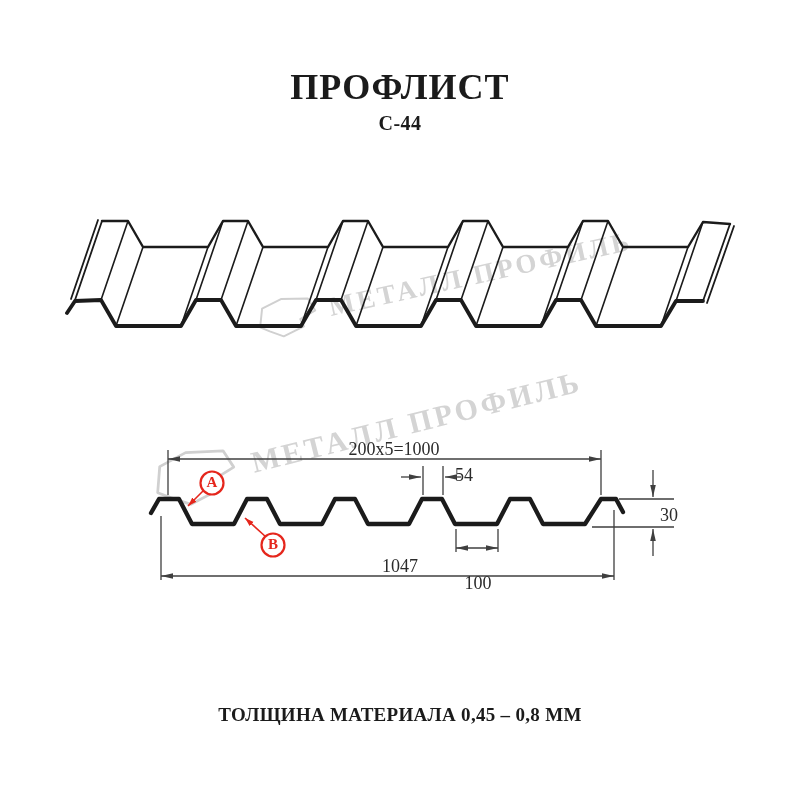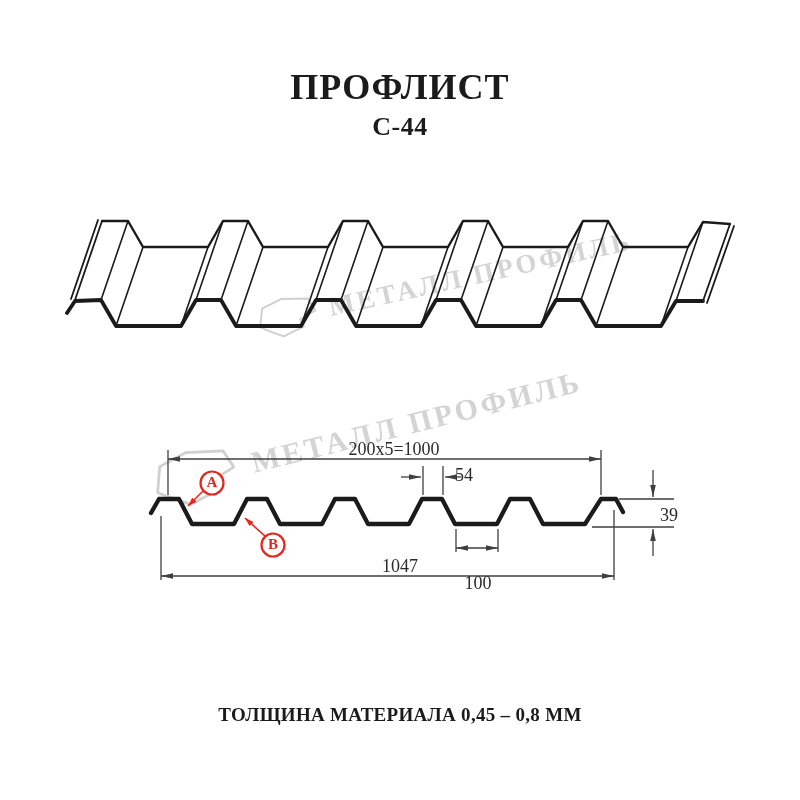--- a/index.html
+++ b/index.html
@@ -2,21 +2,21 @@
 <html><head>
 <meta charset="utf-8">
 <style>
   html,body { margin:0; padding:0; background:#fff; }
   .canvas {
     position:relative; width:800px; height:800px; background:#ffffff;
     font-family:Liberation Serif, serif; overflow:hidden;
   }
   .center-text { position:absolute; left:0; width:800px; text-align:center; color:#1b1b1b; }
   .title    { top:66px;  font-size:36px; font-weight:bold; letter-spacing:1px; }
-  .subtitle { top:112px; font-size:26px; font-weight:bold; letter-spacing:.5px; }
+  .subtitle { top:112px; font-size:20px; font-weight:bold; letter-spacing:.5px; }
   .footer-note { top:704px; font-size:19px; font-weight:bold; letter-spacing:.3px; }
 
   .wm { position:absolute; display:flex; align-items:center; color:#d4d4d4;
         font-weight:bold; transform-origin:left center; white-space:nowrap; }
   .wm-text { letter-spacing:3px; }
   .wm1 { left:254px; top:303px; gap:11px; font-size:27px; transform:rotate(-12.5deg); }
   .wm1 svg { width:66px; height:42px; }
   .wm2 { left:148px; top:460px; gap:13px; font-size:30px; transform:rotate(-14deg); }
   .wm2 svg { width:94px; height:57px; }
 
@@ -103,21 +103,21 @@
     <g stroke="#e5261c" fill="none">
       <path d="M205,489 L188,506" stroke-width="1.6" marker-end="url(#ra)"></path>
       <path d="M266,537 L245,518" stroke-width="1.6" marker-end="url(#ra)"></path>
       <circle cx="212" cy="483" r="11.5" stroke-width="2.2" fill="#ffffff"></circle>
       <circle cx="273" cy="545" r="11.5" stroke-width="2.2" fill="#ffffff"></circle>
     </g>
   </svg>
 
   <span class="lbl" id="lbl-coverage">200x5=1000</span>
   <span class="lbl" id="lbl-35">54</span>
-  <span class="lbl" id="lbl-44">39</span>
+  <span class="lbl" id="lbl-44">30</span>
   <span class="lbl" id="lbl-100">100</span>
   <span class="lbl" id="lbl-1047">1047</span>
 
   <span class="callout-letter" id="callout-a">А</span>
   <span class="callout-letter" id="callout-b">В</span>
 
   <div class="center-text footer-note">ТОЛЩИНА МАТЕРИАЛА 0,45 – 0,8 ММ</div>
 </div>
 
 </body></html>

